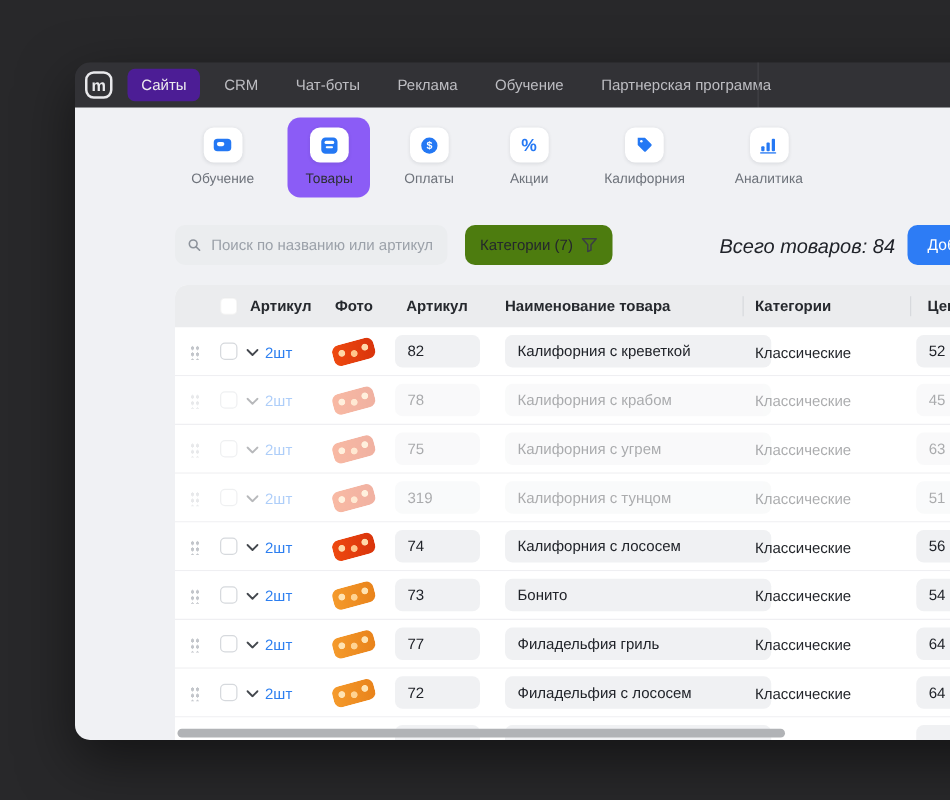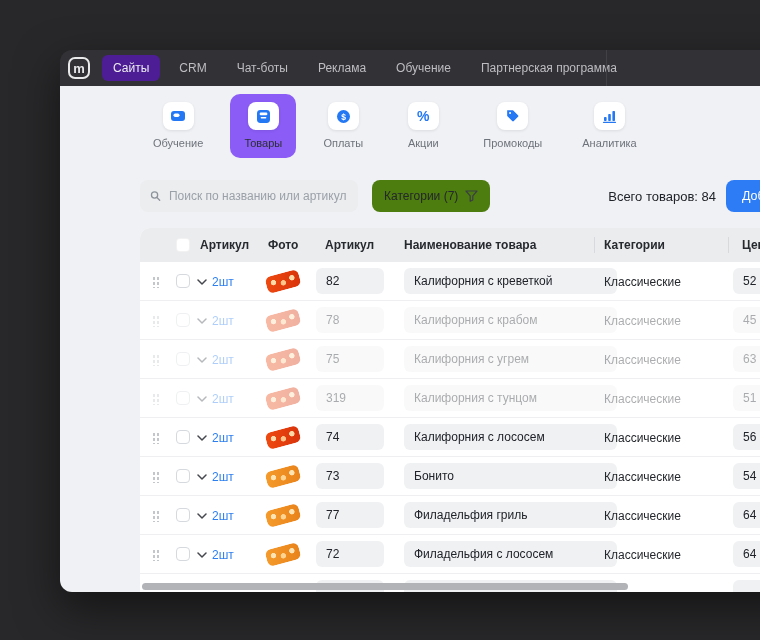--- a/index.html
+++ b/index.html
@@ -37,21 +37,21 @@
   
   .toolbar{position:absolute;left:80px;top:94px;width:680px;height:32px;}
   .search{position:absolute;left:0;top:0;width:218px;height:32px;background:#ebedef;
     border-radius:8px;display:flex;align-items:center;padding:0 10px;gap:6px;}
   .search input{border:0;outline:0;background:transparent;font-size:12px;width:100%;
     font-family:"Liberation Sans",sans-serif;color:#33373d;}
   .search input::placeholder{color:#9ba1a9;}
   .cat-btn{position:absolute;left:232px;top:0;height:32px;background:#4d7c0f;border:0;
     border-radius:8px;padding:0 12px;font-size:12px;color:#24272c;display:flex;
     align-items:center;gap:7px;font-family:"Liberation Sans",sans-serif;}
-  .total{position:absolute;right:104px;top:9px;font-size:13px;color:#202329;white-space:nowrap;}
+  .total{position:absolute;right:104px;top:9px;font-size:16px;color:#202329;white-space:nowrap;font-style:italic;}
   .add-btn{position:absolute;left:586px;top:0;height:32px;width:112px;background:#2d7cf5;
     color:#fff;border:0;border-radius:8px;font-size:12.5px;text-align:left;padding:0 0 0 16px;
     font-family:"Liberation Sans",sans-serif;white-space:nowrap;}
 
   
   .tablecard{position:absolute;left:80px;top:142px;width:680px;height:364px;background:#fff;
     border-radius:10px 10px 0 0;overflow:hidden;}
   .thead{position:relative;height:34px;background:#ebecee;font-size:12px;font-weight:bold;color:#26292e;}
   .thead span{position:absolute;top:10px;white-space:nowrap;}
   .h-sep{position:absolute;top:9px;width:1px;height:16px;background:#d7d9dd;}
@@ -142,21 +142,21 @@
           </div>
           <div class="tab-label">Акции</div>
         </div>
         <div class="tab">
           <div class="tab-iconbox">
             <svg width="14" height="14" viewBox="0 0 24 24">
               <path d="M20.59 13.41l-7.17 7.17a2 2 0 0 1-2.83 0L2 12V2h10l8.59 8.59a2 2 0 0 1 0 2.82z" fill="#2478f4"></path>
               <circle cx="7" cy="7" r="1.7" fill="#fff"></circle>
             </svg>
           </div>
-          <div class="tab-label">Промокоды</div>
+          <div class="tab-label">Калифорния</div>
         </div>
         <div class="tab">
           <div class="tab-iconbox">
             <svg width="14" height="13" viewBox="0 0 14 13">
               <rect x="1" y="7" width="2.6" height="4" rx=".8" fill="#2478f4"></rect>
               <rect x="5.2" y="4" width="2.6" height="7" rx=".8" fill="#2478f4"></rect>
               <rect x="9.4" y="1" width="2.6" height="10" rx=".8" fill="#2478f4"></rect>
               <rect x="0" y="11.8" width="13" height="1.2" rx=".6" fill="#2478f4"></rect>
             </svg>
           </div>

